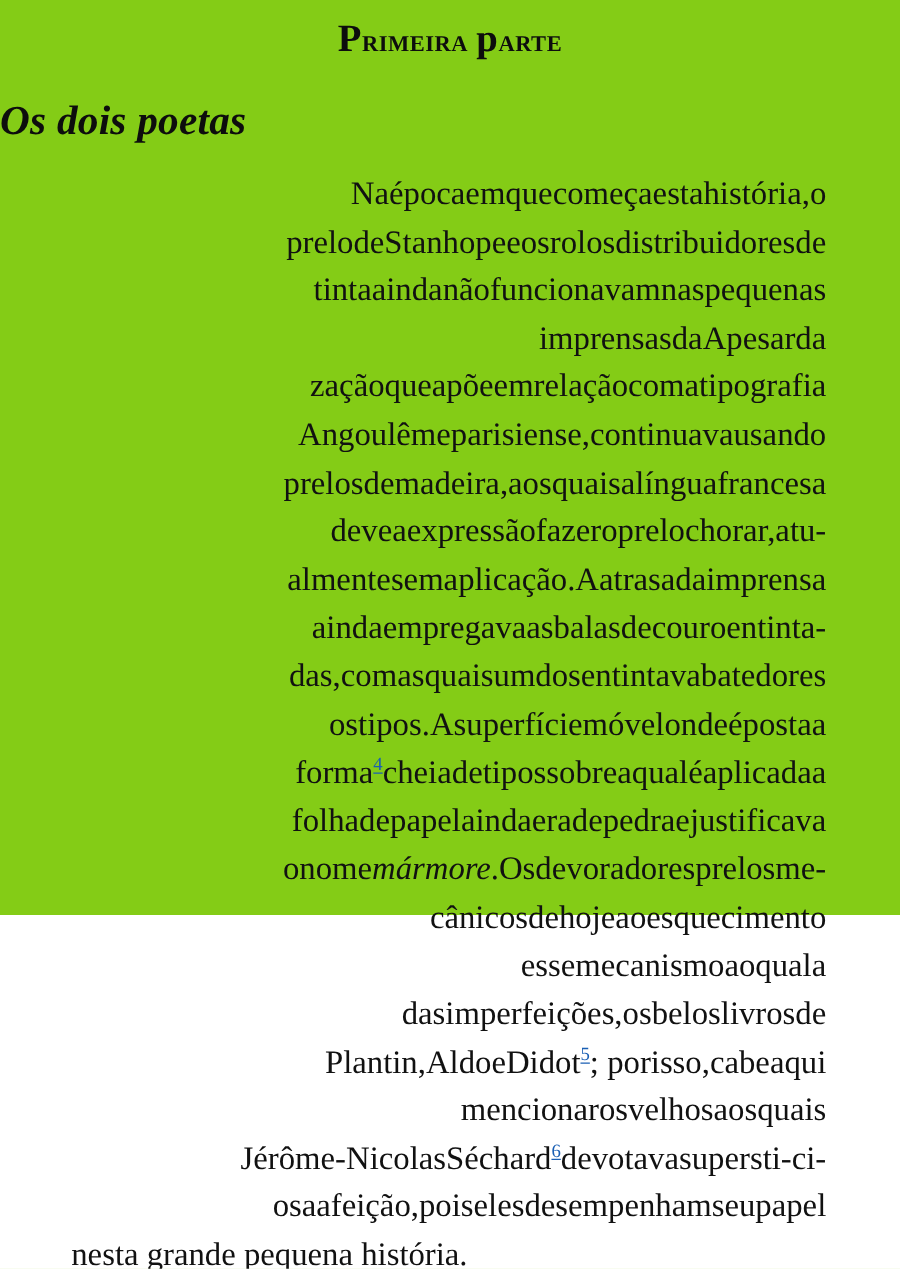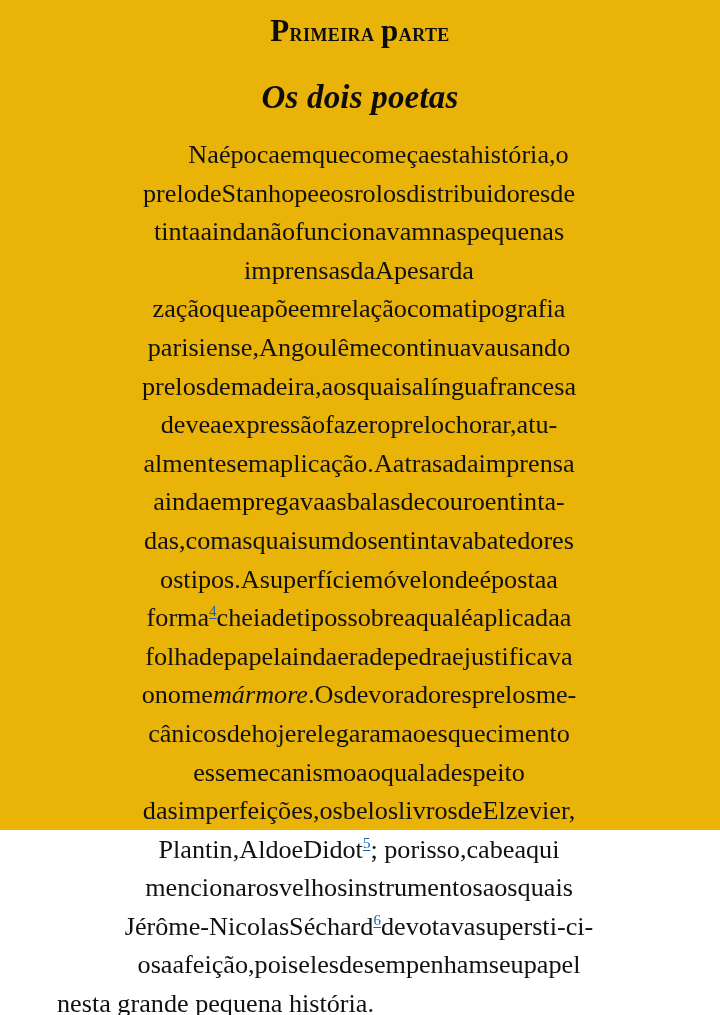--- a/index.html
+++ b/index.html
@@ -12,22 +12,22 @@
     height: 1015px;
     overflow: hidden;
     font-family: "Liberation Serif", "DejaVu Serif", serif;
     color: #111111;
     -webkit-font-smoothing: antialiased;
   }
 
   .page {
     position: relative;
     width: 720px;
-    height: 830px;
-    background: #eab308;
+    height: 732px;
+    background: #84cc16;
     box-sizing: border-box;
   }
 
   
   .part-title {
     text-align: center;
     font-size: 25px;
     letter-spacing: 0.4px;
     font-variant: small-caps;
     margin: 0;
@@ -38,21 +38,20 @@
   .part-title .cap {
     font-size: 31px;
     font-variant: normal;
     font-weight: 600;
   }
   .part-title .sc {
     font-size: 25px;
   }
 
   .chapter-title {
-    text-align: center;
     font-size: 33px;
     font-style: italic;
     font-weight: bold;
     margin: 0;
     padding-top: 30px;
     letter-spacing: 0.2px;
     color: #0d0d0d;
   }
 
   
@@ -69,21 +68,21 @@
     font-size: 26.2px;
     line-height: 38.6px;
     height: 38.6px;
     white-space: nowrap;
     display: flex;
     color: #111111;
   }
   
   .tline.justify {
     display: flex;
-    justify-content: center;
+    justify-content: flex-end;
   }
   .tline.justify > .w {
     white-space: pre;
   }
   .tline.flow {
     display: block;
     white-space: pre;
   }
   .tline .w { display: inline-block; }
 
@@ -150,22 +149,22 @@
         <span class="w">que</span>
         <span class="w">a</span>
         <span class="w">põe</span>
         <span class="w">em</span>
         <span class="w">relação</span>
         <span class="w">com</span>
         <span class="w">a</span>
         <span class="w">tipografia</span>
       </div>
       <div class="tline justify">
+        <span class="w">Angoulême</span>
         <span class="w">parisiense,</span>
-        <span class="w">Angoulême</span>
         <span class="w">continuava</span>
         <span class="w">usando</span>
       </div>
       <div class="tline justify">
         <span class="w">prelos</span>
         <span class="w">de</span>
         <span class="w">madeira,</span>
         <span class="w">aos</span>
         <span class="w">quais</span>
         <span class="w">a</span>
@@ -249,56 +248,52 @@
         <span class="w"><em class="ital">mármore</em>.</span>
         <span class="w">Os</span>
         <span class="w">devoradores</span>
         <span class="w">prelos</span>
         <span class="w">me-</span>
       </div>
       <div class="tline justify">
         <span class="w">cânicos</span>
         <span class="w">de</span>
         <span class="w">hoje</span>
-        <span class="w">relegaram</span>
         <span class="w">ao</span>
         <span class="w">esquecimento</span>
       </div>
       <div class="tline justify">
         <span class="w">esse</span>
         <span class="w">mecanismo</span>
         <span class="w">ao</span>
         <span class="w">qual</span>
         <span class="w">a</span>
-        <span class="w">despeito</span>
       </div>
       <div class="tline justify">
         <span class="w">das</span>
         <span class="w">imperfeições,</span>
         <span class="w">os</span>
         <span class="w">belos</span>
         <span class="w">livros</span>
         <span class="w">de</span>
-        <span class="w">Elzevier,</span>
       </div>
       <div class="tline justify">
         <span class="w">Plantin,</span>
         <span class="w">Aldo</span>
         <span class="w">e</span>
         <span class="w">Didot<a class="fn">5</a></span>
         <span class="w">; por</span>
         <span class="w">isso,</span>
         <span class="w">cabe</span>
         <span class="w">aqui</span>
       </div>
       <div class="tline justify">
         <span class="w">mencionar</span>
         <span class="w">os</span>
         <span class="w">velhos</span>
-        <span class="w">instrumentos</span>
         <span class="w">aos</span>
         <span class="w">quais</span>
       </div>
       <div class="tline justify">
         <span class="w">Jérôme-Nicolas</span>
         <span class="w">Séchard<a class="fn">6</a></span>
         <span class="w">devotava</span>
         <span class="w">supersti-</span>
         <span class="w">ci-</span>
       </div>

